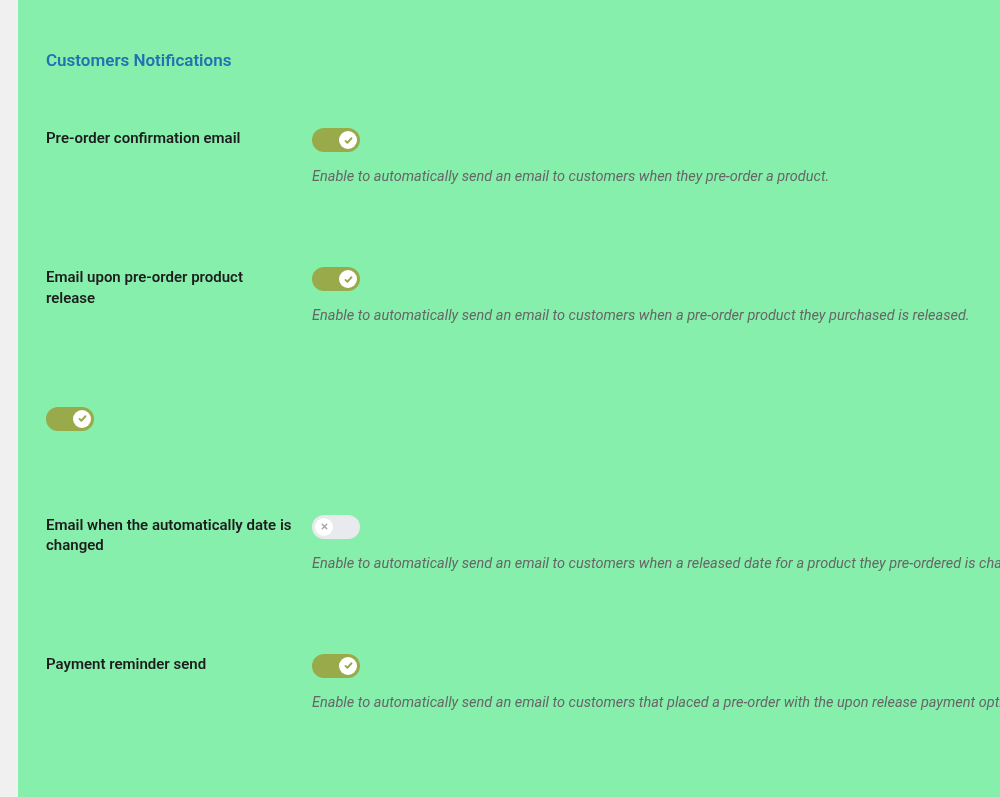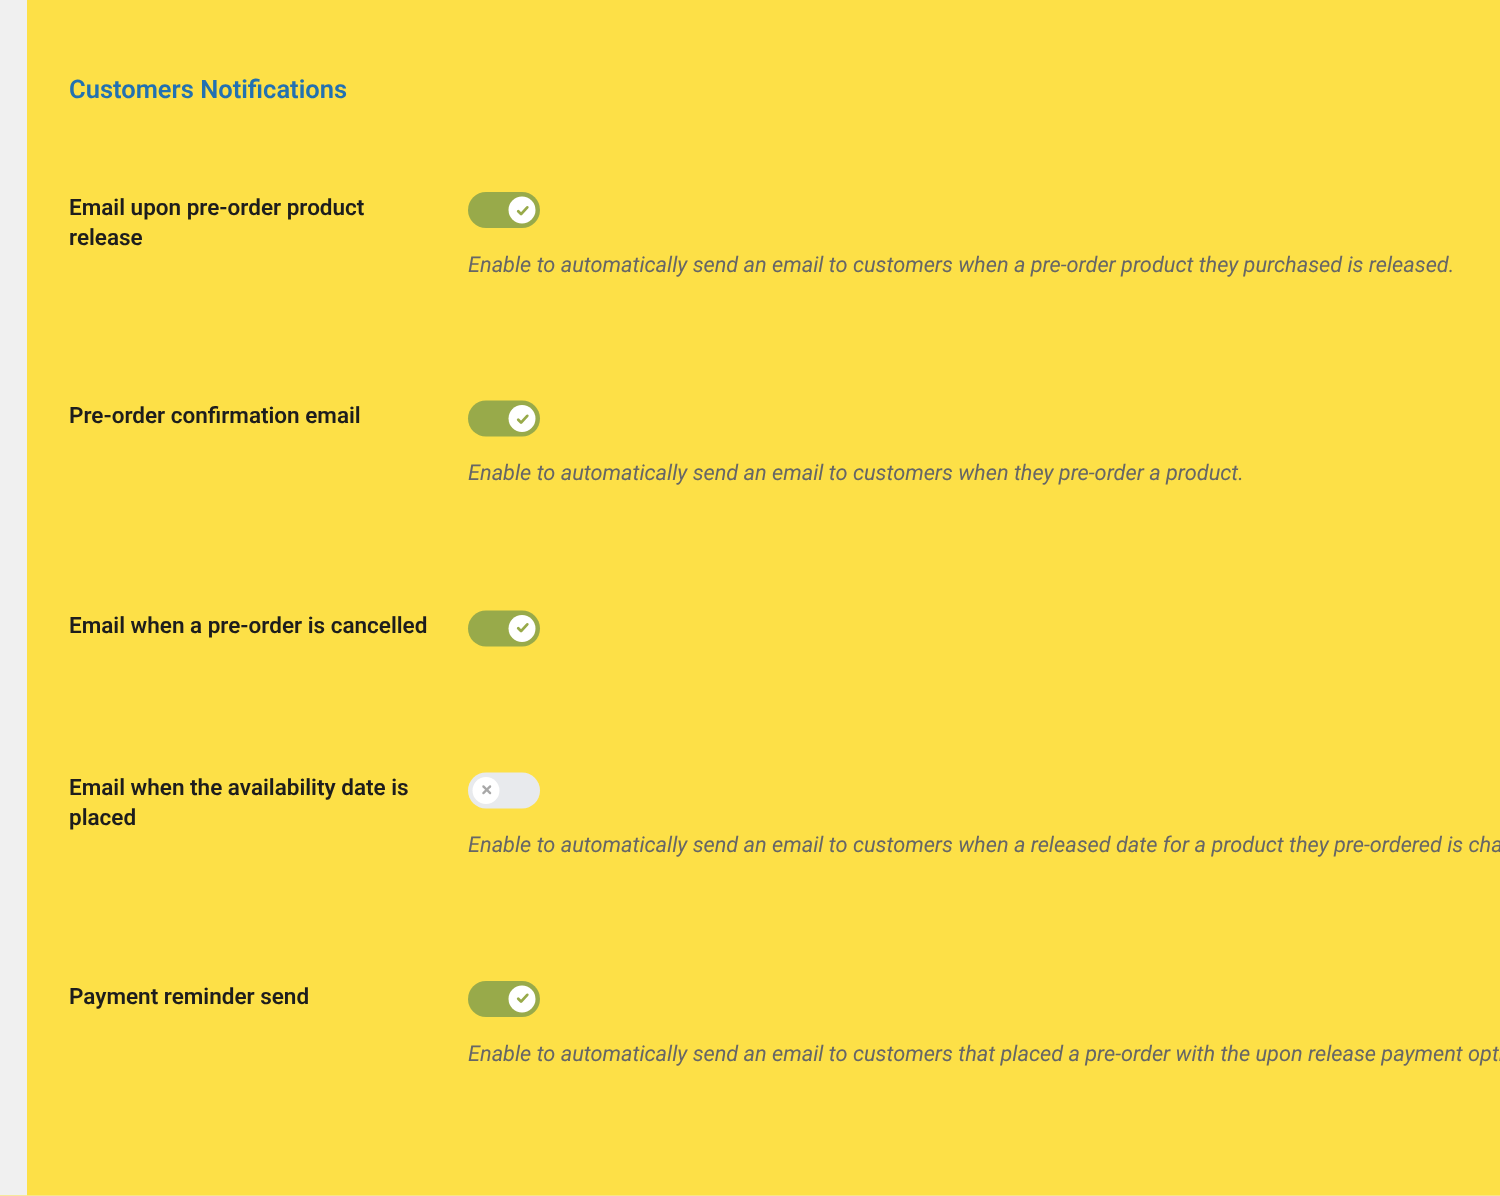--- a/index.html
+++ b/index.html
@@ -8,21 +8,21 @@
       padding: 0;
     }
     body {
       font-family: -apple-system, BlinkMacSystemFont, "Segoe UI", Roboto, sans-serif;
       background-color: #f0f0f0;
       width: 1000px;
       height: 797px;
       overflow: hidden;
     }
     .panel {
-      background-color: #fde047;
+      background-color: #86efac;
       margin: 0 0 0 18px;
       padding: 0;
       height: 797px;
       width: 982px;
       overflow: hidden;
     }
     .section-title {
       color: #2271b1;
       font-size: 17px;
       font-weight: 600;
@@ -110,65 +110,64 @@
   </style>
 </head>
 <body>
 
 <div class="panel">
   <h2 class="section-title">Customers Notifications</h2>
 
   <div class="form-table">
 
     <div class="form-row">
+      <div class="form-label">Pre-order confirmation email</div>
+      <div class="form-control">
+        <div class="toggle on">
+          <div class="toggle-track"></div>
+          <div class="toggle-knob">
+            <svg viewBox="0 0 12 12" fill="none" stroke-width="2.5" stroke-linecap="round" stroke-linejoin="round">
+                <polyline points="2,6.5 4.5,9 10,3"></polyline>
+              </svg>
+          </div>
+        </div>
+        <div class="description">Enable to automatically send an email to customers when they pre-order a product.</div>
+      </div>
+    </div>
+
+    <div class="form-row">
       <div class="form-label">Email upon pre-order product release</div>
       <div class="form-control">
         <div class="toggle on">
           <div class="toggle-track"></div>
           <div class="toggle-knob">
             <svg viewBox="0 0 12 12" fill="none" stroke-width="2.5" stroke-linecap="round" stroke-linejoin="round">
                 <polyline points="2,6.5 4.5,9 10,3"></polyline>
               </svg>
           </div>
         </div>
         <div class="description">Enable to automatically send an email to customers when a pre-order product they purchased is released.</div>
       </div>
     </div>
 
     <div class="form-row">
-      <div class="form-label">Pre-order confirmation email</div>
-      <div class="form-control">
-        <div class="toggle on">
-          <div class="toggle-track"></div>
-          <div class="toggle-knob">
-            <svg viewBox="0 0 12 12" fill="none" stroke-width="2.5" stroke-linecap="round" stroke-linejoin="round">
-                <polyline points="2,6.5 4.5,9 10,3"></polyline>
-              </svg>
-          </div>
-        </div>
-        <div class="description">Enable to automatically send an email to customers when they pre-order a product.</div>
-      </div>
-    </div>
-
-    <div class="form-row">
-      <div class="form-label">Email when a pre-order is cancelled</div>
       <div class="form-control">
         <div class="toggle on">
           <div class="toggle-track"></div>
           <div class="toggle-knob">
             <svg viewBox="0 0 12 12" fill="none" stroke-width="2.5" stroke-linecap="round" stroke-linejoin="round">
                 <polyline points="2,6.5 4.5,9 10,3"></polyline>
               </svg>
           </div>
         </div>
       </div>
     </div>
 
     <div class="form-row">
-      <div class="form-label">Email when the availability date is placed</div>
+      <div class="form-label">Email when the automatically date is changed</div>
       <div class="form-control">
         <div class="toggle off">
           <div class="toggle-track"></div>
           <div class="toggle-knob">
             <svg viewBox="0 0 12 12" fill="none" stroke-width="2" stroke-linecap="round">
                 <line x1="3" y1="3" x2="9" y2="9"></line>
                 <line x1="9" y1="3" x2="3" y2="9"></line>
               </svg>
           </div>
         </div>

